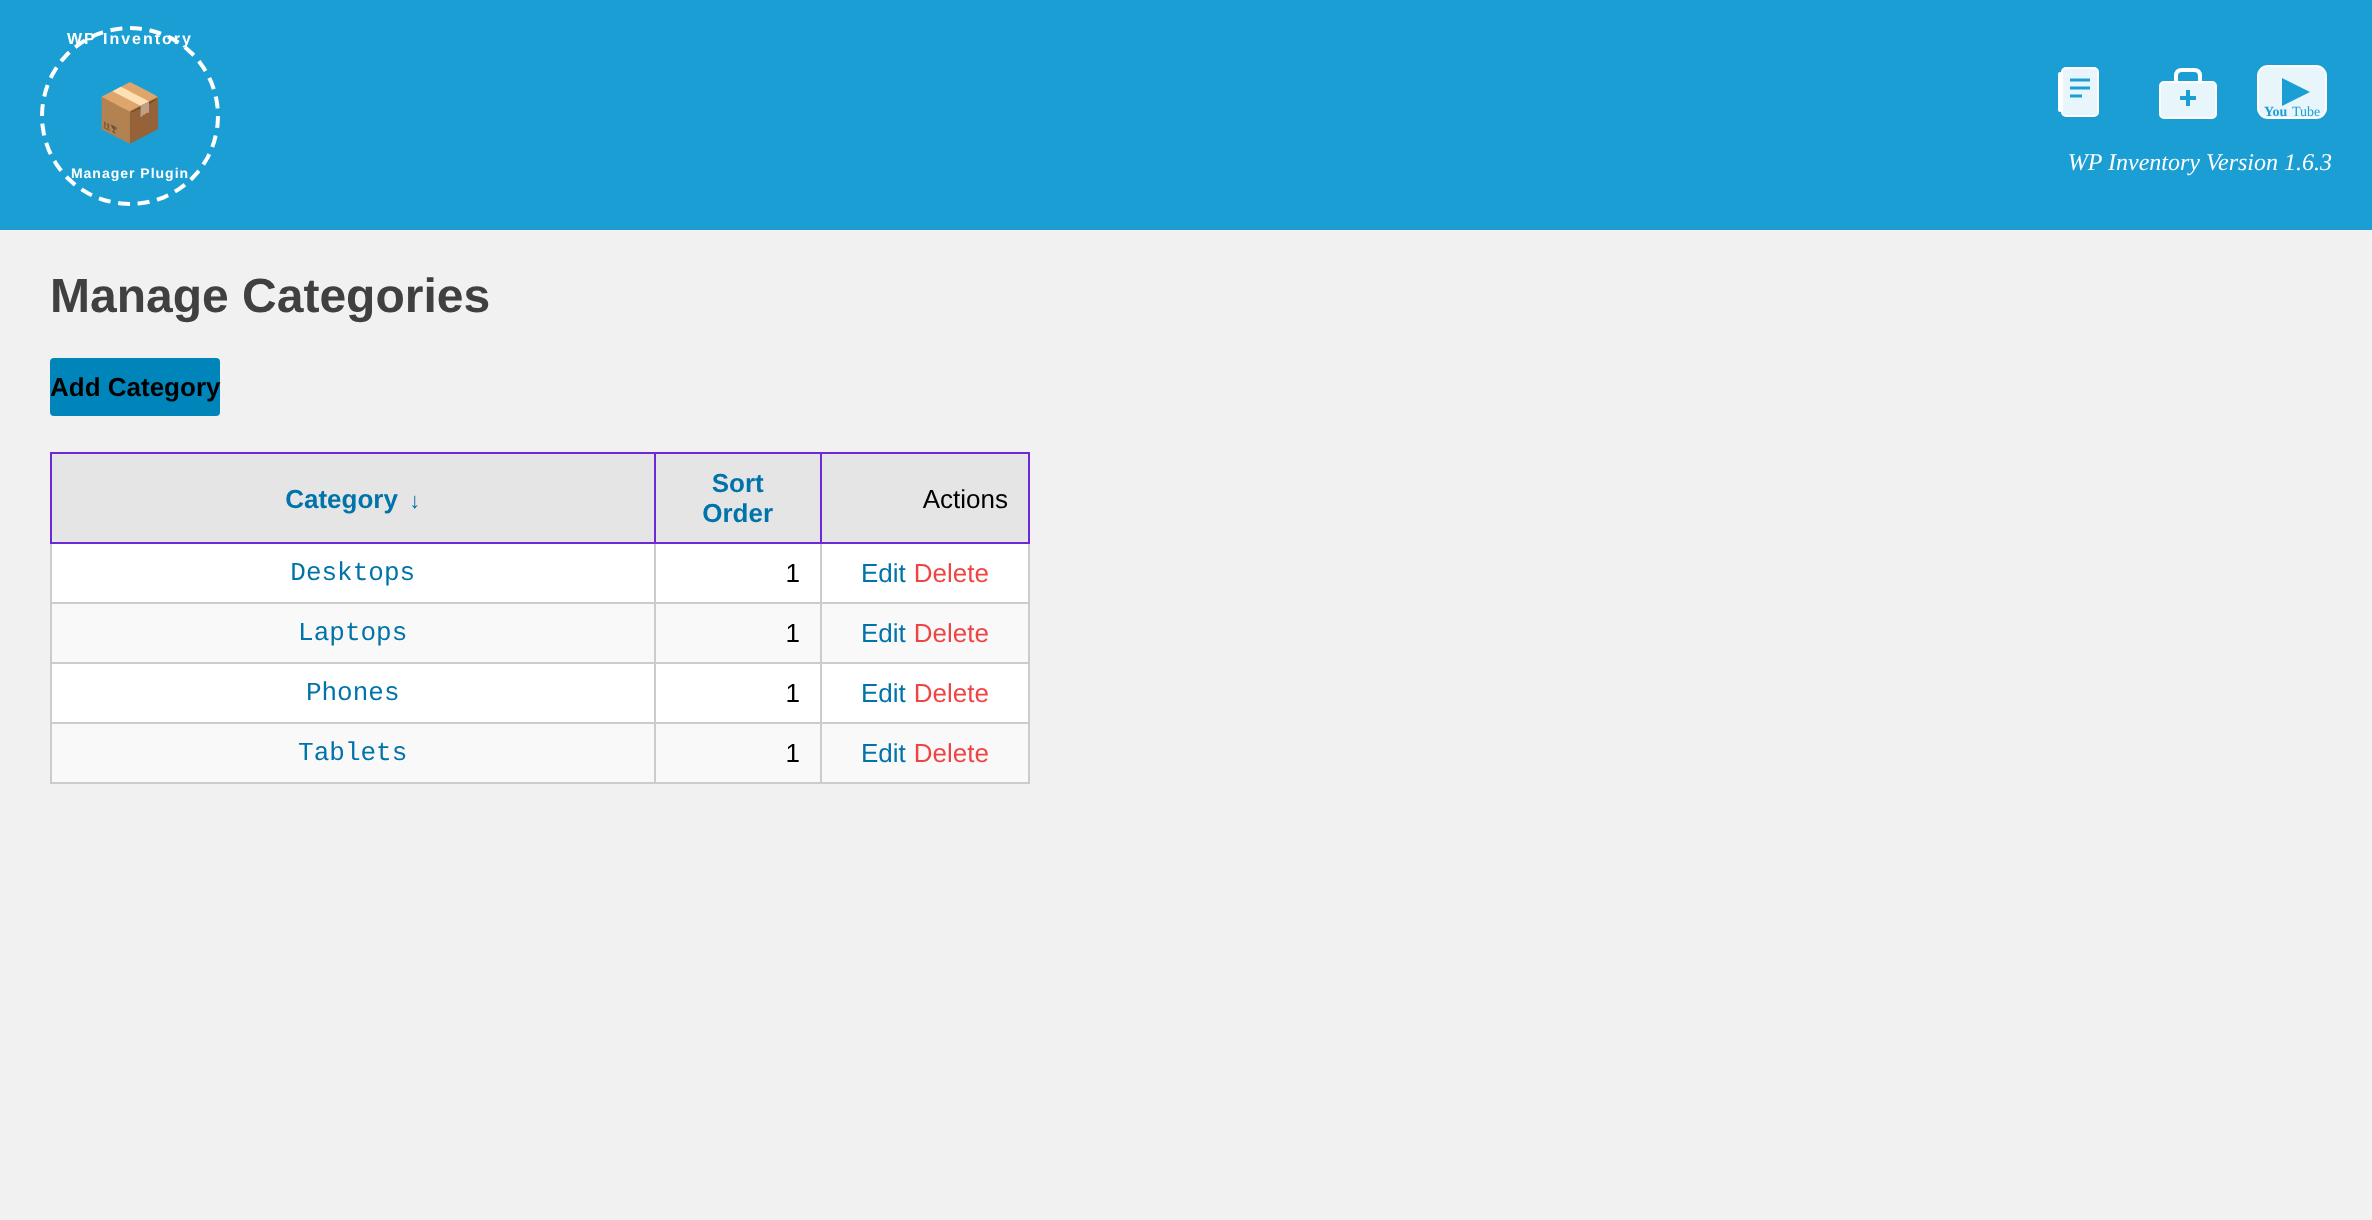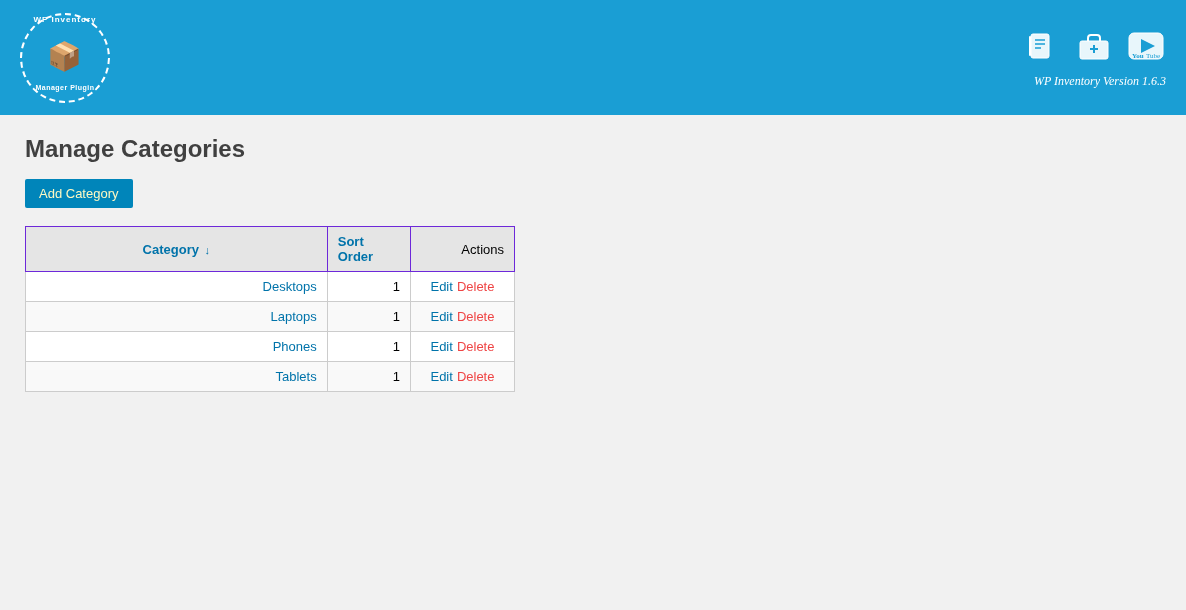--- a/index.html
+++ b/index.html
@@ -86,28 +86,28 @@
       padding: 20px 25px;
     }
     .page-title {
       font-size: 24px;
       font-weight: bold;
       color: #404040;
       margin-bottom: 16px;
     }
     .add-category-btn {
       background: #0085ba;
-      color: #fef9c3;
+      color: #000000;
       border: none;
-      padding: 7px 14px;
+      padding: 7px 0;
       font-size: 13px;
       cursor: pointer;
       border-radius: 2px;
       margin-bottom: 18px;
-      font-weight: 400;
+      font-weight: 700;
     }
 
     
     .categories-table {
       border-collapse: collapse;
       width: 490px;
       background: #fff;
     }
     .categories-table th {
       background: #e5e5e5;
@@ -115,42 +115,43 @@
       text-align: center;
       border: 1px solid #6d28d9;
       font-weight: normal;
     }
     .categories-table th.cat-header {
       text-align: center;
       width: 290px;
     }
     .categories-table th.sort-header {
       width: 80px;
-      text-align: left;
+      text-align: center;
     }
     .categories-table th.actions-header {
       width: 100px;
       text-align: right;
     }
     .col-header-link {
       color: #0073aa;
       text-decoration: none;
       font-weight: bold;
     }
     .sort-arrow {
       font-size: 11px;
       margin-left: 2px;
     }
     .categories-table td {
       padding: 7px 10px;
       border: 1px solid #ccc;
       vertical-align: middle;
     }
     .categories-table td.cat-name {
-      text-align: right;
+      text-align: center;
+      font-family: Liberation Mono, monospace;
     }
     .categories-table td.sort-order {
       text-align: right;
     }
     .categories-table td.actions {
       text-align: center;
     }
     .cat-link {
       color: #0073aa;
       text-decoration: none;

